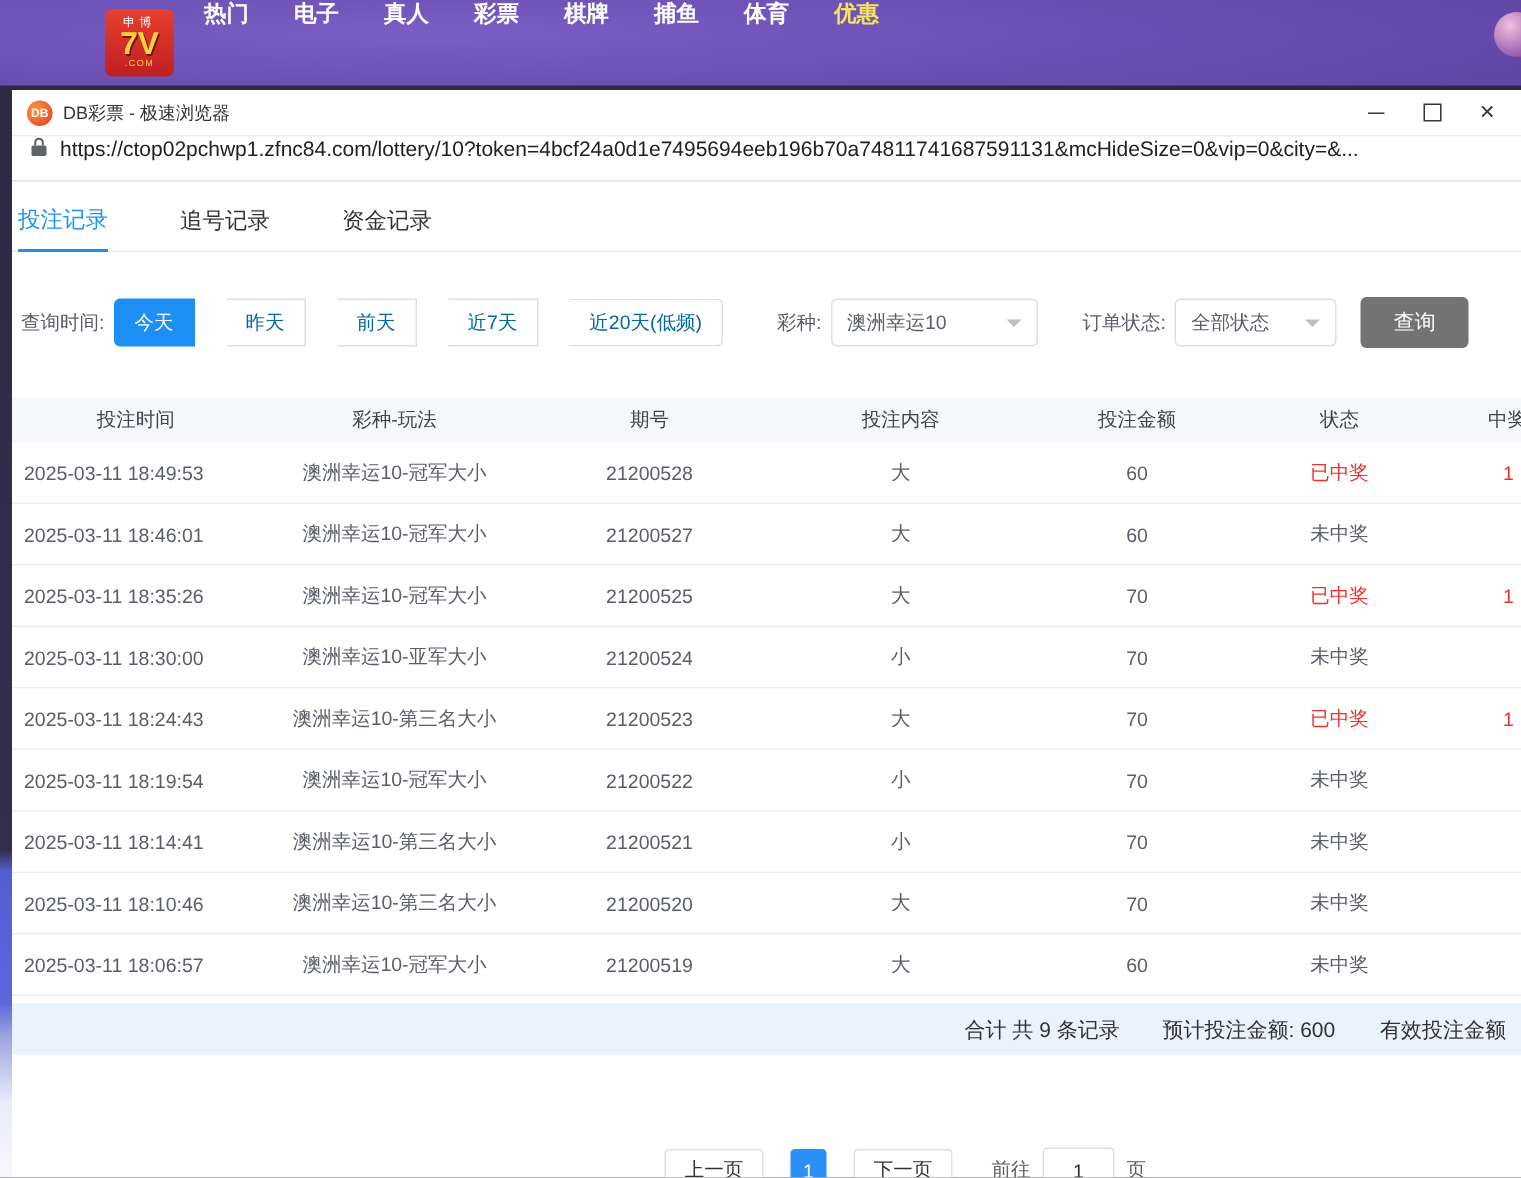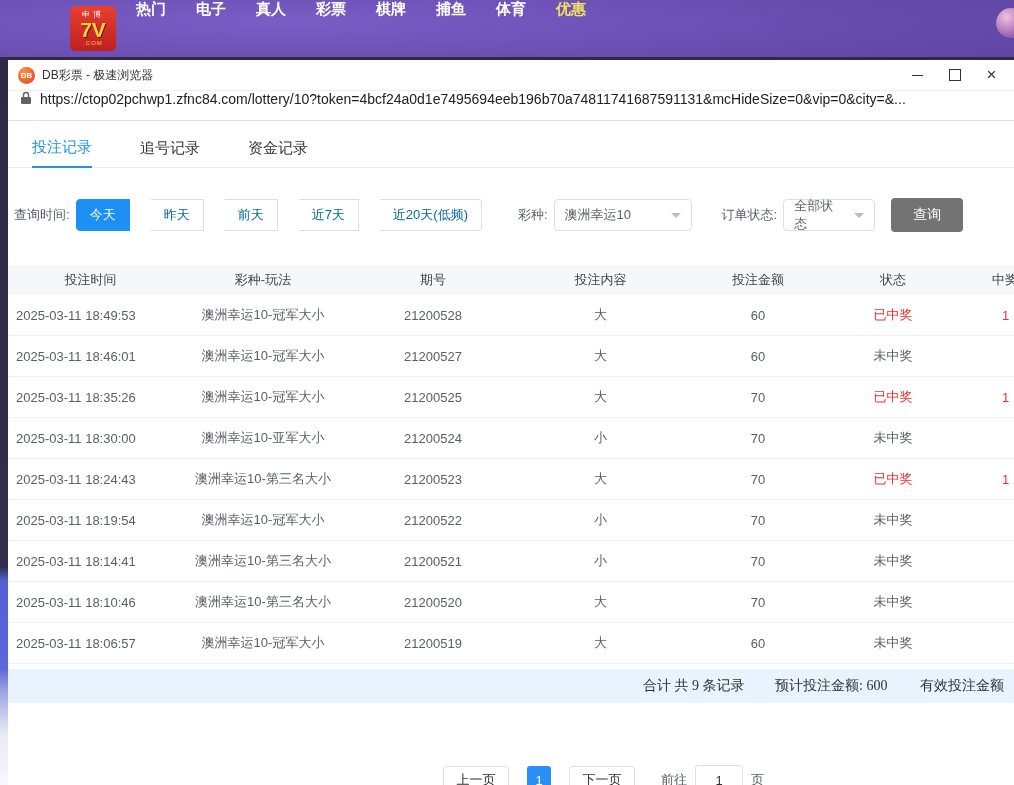--- a/index.html
+++ b/index.html
@@ -38,40 +38,40 @@
     color:#333;font-size:17px;cursor:pointer;}
   .icon-min{width:11px;border-top:1px solid #333;display:inline-block;}
   .icon-max{width:10px;height:10px;border:1px solid #333;display:inline-block;}
 
   .urlbar{height:29px;border-top:1px solid #f0f0f2;border-bottom:1px solid #e3e3e6;
     display:flex;align-items:flex-start;padding-left:12px;}
   .url-text{font-size:14px;color:#202124;margin-left:8px;white-space:nowrap;}
 
   
   .tabs-row{margin-top:6px;height:40px;border-bottom:1px solid #ececf0;display:flex;
-    align-items:center;padding-left:24px;}
+    align-items:center;padding-left:4px;}
   .tab{font-size:15px;color:#333;margin-right:48px;height:39px;line-height:39px;cursor:pointer;}
   .tab.active{color:#1d93f0;border-bottom:2px solid #1d93f0;}
 
   
   .filter-row{margin-top:30px;display:flex;align-items:center;padding-left:6px;height:34px;}
   .flabel{font-size:13px;color:#5a5e66;white-space:nowrap;}
   .seg-group{display:flex;margin-left:6px;gap:21px;}
   .seg-btn{height:32px;padding:0 13px;font-size:13px;color:#0369a1;background:#fff;
     border:1px solid #dcdfe6;border-left:none;cursor:pointer;font-family:inherit;white-space:nowrap;}
   .seg-btn:first-child{border-left:1px solid #dcdfe6;border-radius:4px 0 0 4px;}
   .seg-btn:last-child{border-radius:0 4px 4px 0;}
   .seg-btn.active{background:#1e90f5;border-color:#1e90f5;color:#fff;}
   .ml36{margin-left:36px;}
   .ml30{margin-left:30px;}
   .select{margin-left:6px;height:32px;border:1px solid #dcdfe6;border-radius:4px;display:flex;
     align-items:center;justify-content:space-between;padding:0 10px;font-size:13px;color:#5a5e66;
     cursor:pointer;box-sizing:border-box;}
   .sel-lottery{width:138px;}
-  .sel-status{width:92px;gap:12px;}
+  .sel-status{width:108px;gap:12px;}
   .chevron{width:0;height:0;border-left:5px solid transparent;border-right:5px solid transparent;
     border-top:5px solid #b9bec7;margin-left:6px;flex:0 0 auto;}
   .search-btn{margin-left:16px;width:72px;height:34px;background:#737373;color:#fff;font-size:14px;
     border:none;border-radius:4px;cursor:pointer;font-family:inherit;}
 
   
   .tbl{width:1070px;margin-top:33px;}
   .thead{display:flex;height:30px;background:#f6f7fa;align-items:center;}
   .th{font-size:13px;color:#40434a;text-align:center;box-sizing:border-box;}
   .tr{display:flex;height:40px;align-items:center;border-bottom:1px solid #eef0f5;}
@@ -82,21 +82,21 @@
   .c4{width:175px;}
   .c5{width:140px;}
   .c6{width:130px;}
   .c7{width:120px;}
   .td.c1{text-align:left;padding-left:8px;}
   .td.c7{text-align:left;padding-left:44px;}
   .red{color:#f03030;}
 
   
   .summary{height:34px;background:#e8f3fe;position:relative;margin-top:5px;font-size:14px;color:#303133;}
-  .summary span{position:absolute;line-height:34px;white-space:nowrap;font-family:Liberation Serif, serif;}
+  .summary span{position:absolute;line-height:34px;white-space:nowrap;}
   .sum1{left:635px;}
   .sum2{left:767px;}
   .sum3{left:912px;}
 
   
   .pagination{position:absolute;left:435px;top:705px;display:flex;align-items:center;}
   .pg-btn{width:66px;height:28px;border:1px solid #dcdfe6;background:#fff;font-size:13px;
     color:#303133;border-radius:3px;cursor:pointer;font-family:inherit;}
   .pg-num{width:24px;height:28px;background:#2a8ff7;color:#fff;font-size:13px;display:flex;
     align-items:center;justify-content:center;border-radius:3px;margin:0 18px;cursor:pointer;}

